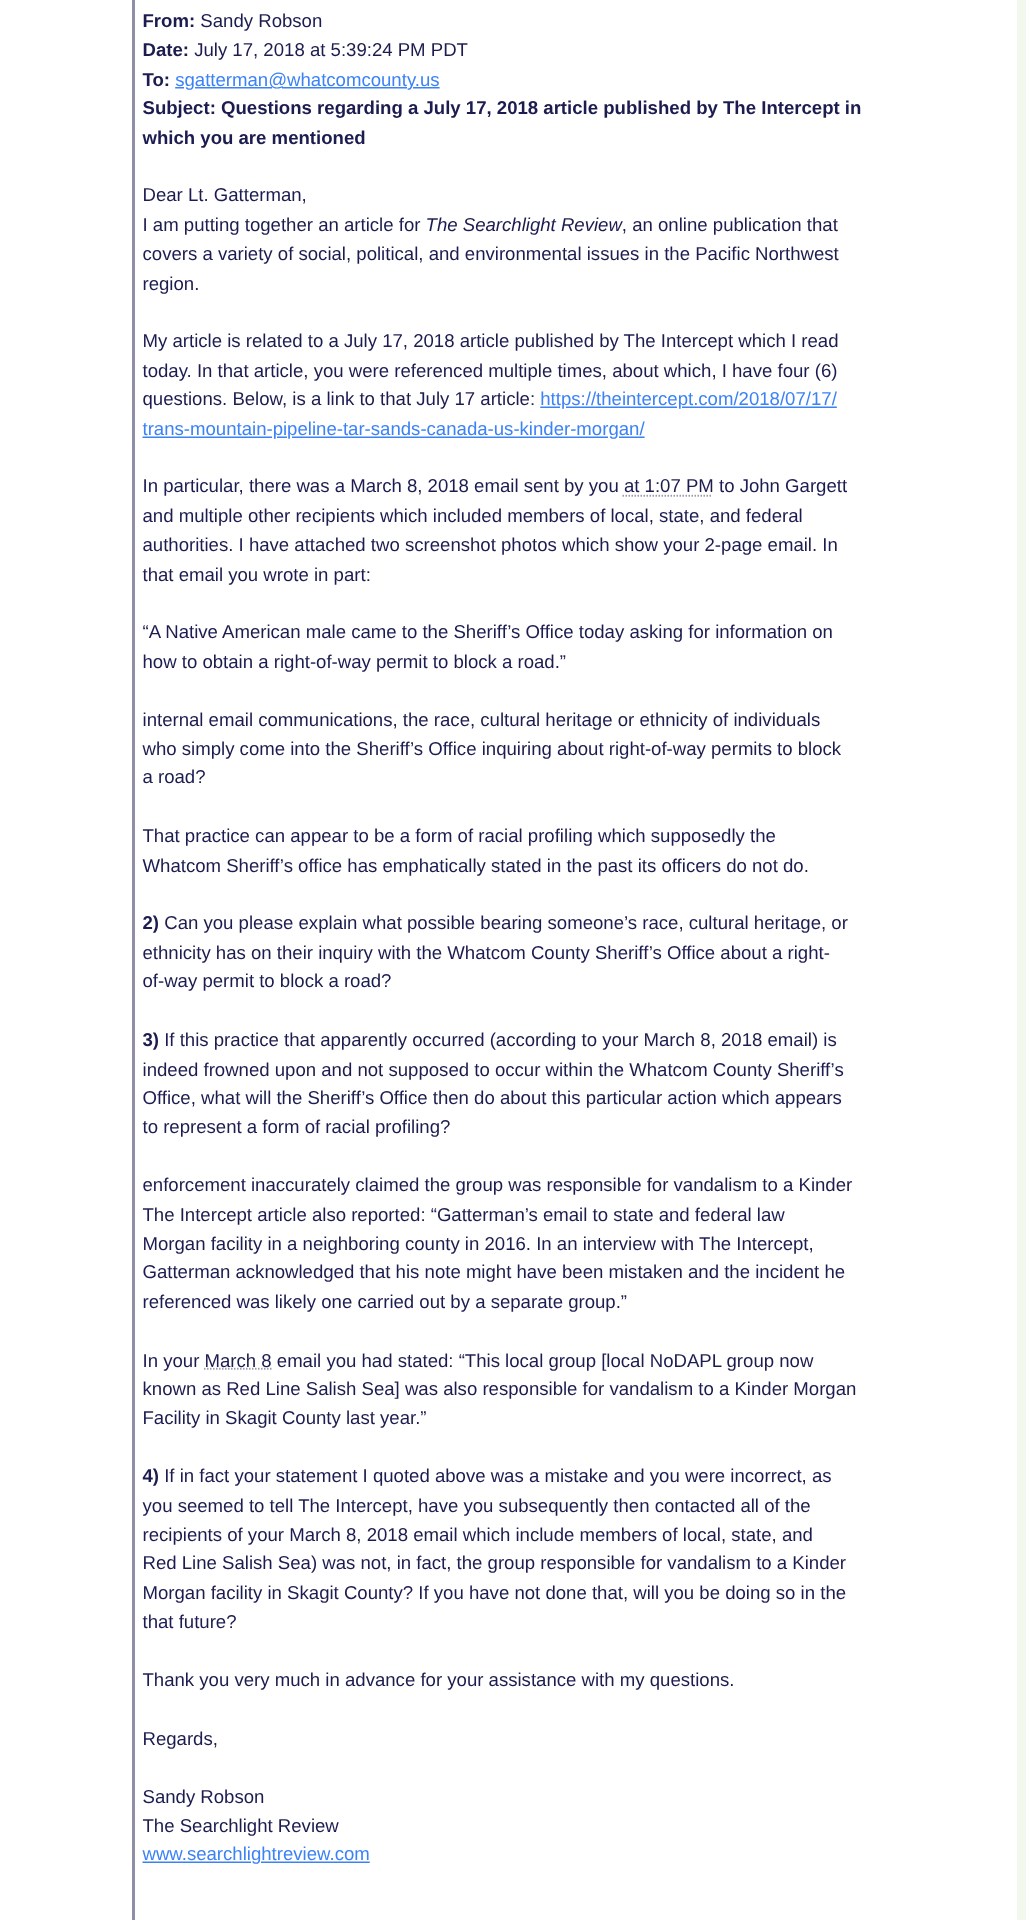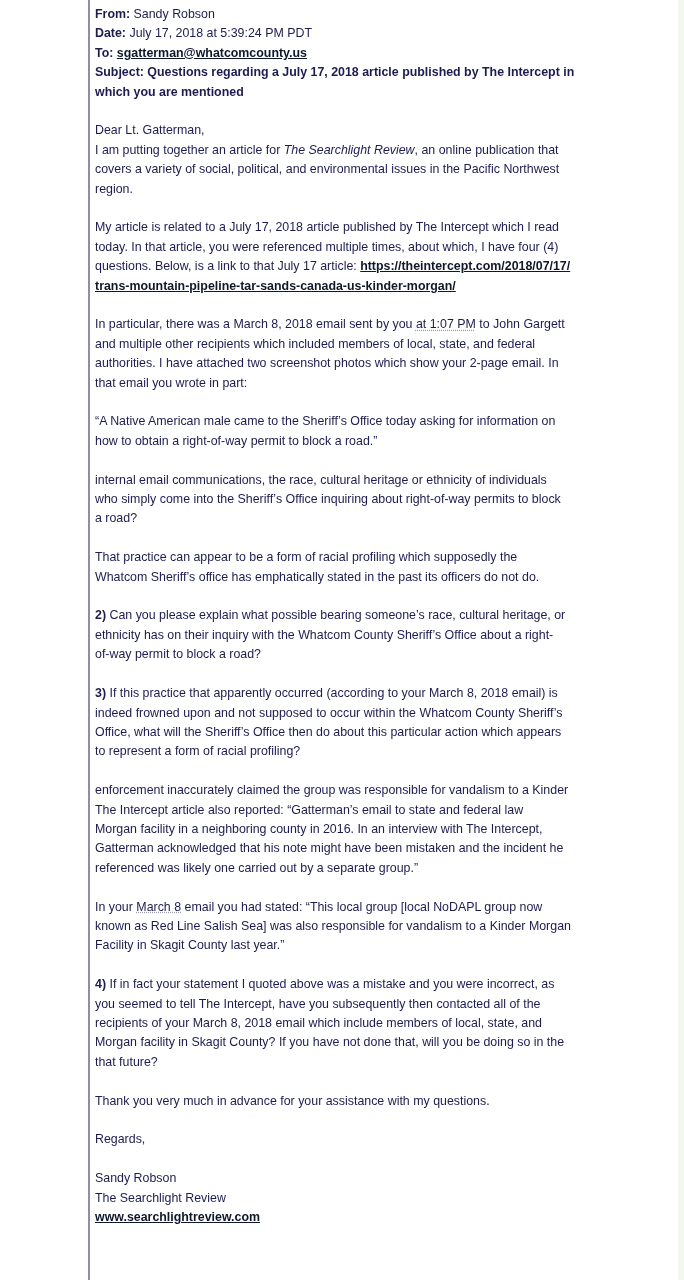--- a/index.html
+++ b/index.html
@@ -9,21 +9,21 @@
       position: absolute; left: 88px; top: 0; width: 520px; height: 1280px;
       border-left: 2px solid #8e8ea6;
       padding-left: 5px; box-sizing: border-box;
       font-family: "Liberation Sans", sans-serif;
       font-size: 12.4px; line-height: 19.4px; color: #1c1c50;
       padding-top: 5px;
     }
     .line { white-space: nowrap; }
     .b { font-weight: bold; }
     .blank { height: 19.4px; }
-    a { color: #0f172a; text-decoration: underline; font-weight: bold; }
+    a { color: #3b82f6; text-decoration: underline; }
     .dotted { text-decoration: underline dotted #9a9aa8; }
     i { font-style: italic; }
   </style>
 </head>
 <body>
 
 <div class="right-edge"></div>
 
 <div class="quote">
   <div>
@@ -38,21 +38,21 @@
   <div class="line">Dear Lt. Gatterman,</div>
   <div>
     <div class="line"><span>I am putting together an article for </span><i>The Searchlight Review</i><span>, an online publication that</span></div>
     <div class="line">covers a variety of social, political, and environmental issues in the Pacific Northwest</div>
     <div class="line">region.</div>
   </div>
 
   <div class="blank"></div>
   <div>
     <div class="line">My article is related to a July 17, 2018 article published by The Intercept which I read</div>
-    <div class="line">today. In that article, you were referenced multiple times, about which, I have four (4)</div>
+    <div class="line">today. In that article, you were referenced multiple times, about which, I have four (6)</div>
     <div class="line"><span>questions. Below, is a link to that July 17 article: </span><a>https://theintercept.com/2018/07/17/</a></div>
     <div class="line"><a>trans-mountain-pipeline-tar-sands-canada-us-kinder-morgan/</a></div>
   </div>
 
   <div class="blank"></div>
   <div>
     <div class="line"><span>In particular, there was a March 8, 2018 email sent by you </span><span class="dotted">at 1:07 PM</span><span> to John Gargett</span></div>
     <div class="line">and multiple other recipients which included members of local, state, and federal</div>
     <div class="line">authorities. I have attached two screenshot photos which show your 2-page email. In</div>
     <div class="line">that email you wrote in part:</div>
@@ -106,20 +106,21 @@
     <div class="line"><span>In your </span><span class="dotted">March 8</span><span> email you had stated: “This local group [local NoDAPL group now</span></div>
     <div class="line">known as Red Line Salish Sea] was also responsible for vandalism to a Kinder Morgan</div>
     <div class="line">Facility in Skagit County last year.”</div>
   </div>
 
   <div class="blank"></div>
   <div>
     <div class="line"><span class="b">4)</span><span> If in fact your statement I quoted above was a mistake and you were incorrect, as</span></div>
     <div class="line">you seemed to tell The Intercept, have you subsequently then contacted all of the</div>
     <div class="line">recipients of your March 8, 2018 email which include members of local, state, and</div>
+    <div class="line">Red Line Salish Sea) was not, in fact, the group responsible for vandalism to a Kinder</div>
     <div class="line">Morgan facility in Skagit County? If you have not done that, will you be doing so in the</div>
     <div class="line">that future?</div>
   </div>
 
   <div class="blank"></div>
   <div class="line">Thank you very much in advance for your assistance with my questions.</div>
   <div class="blank"></div>
   <div class="line">Regards,</div>
   <div class="blank"></div>
   <div>

